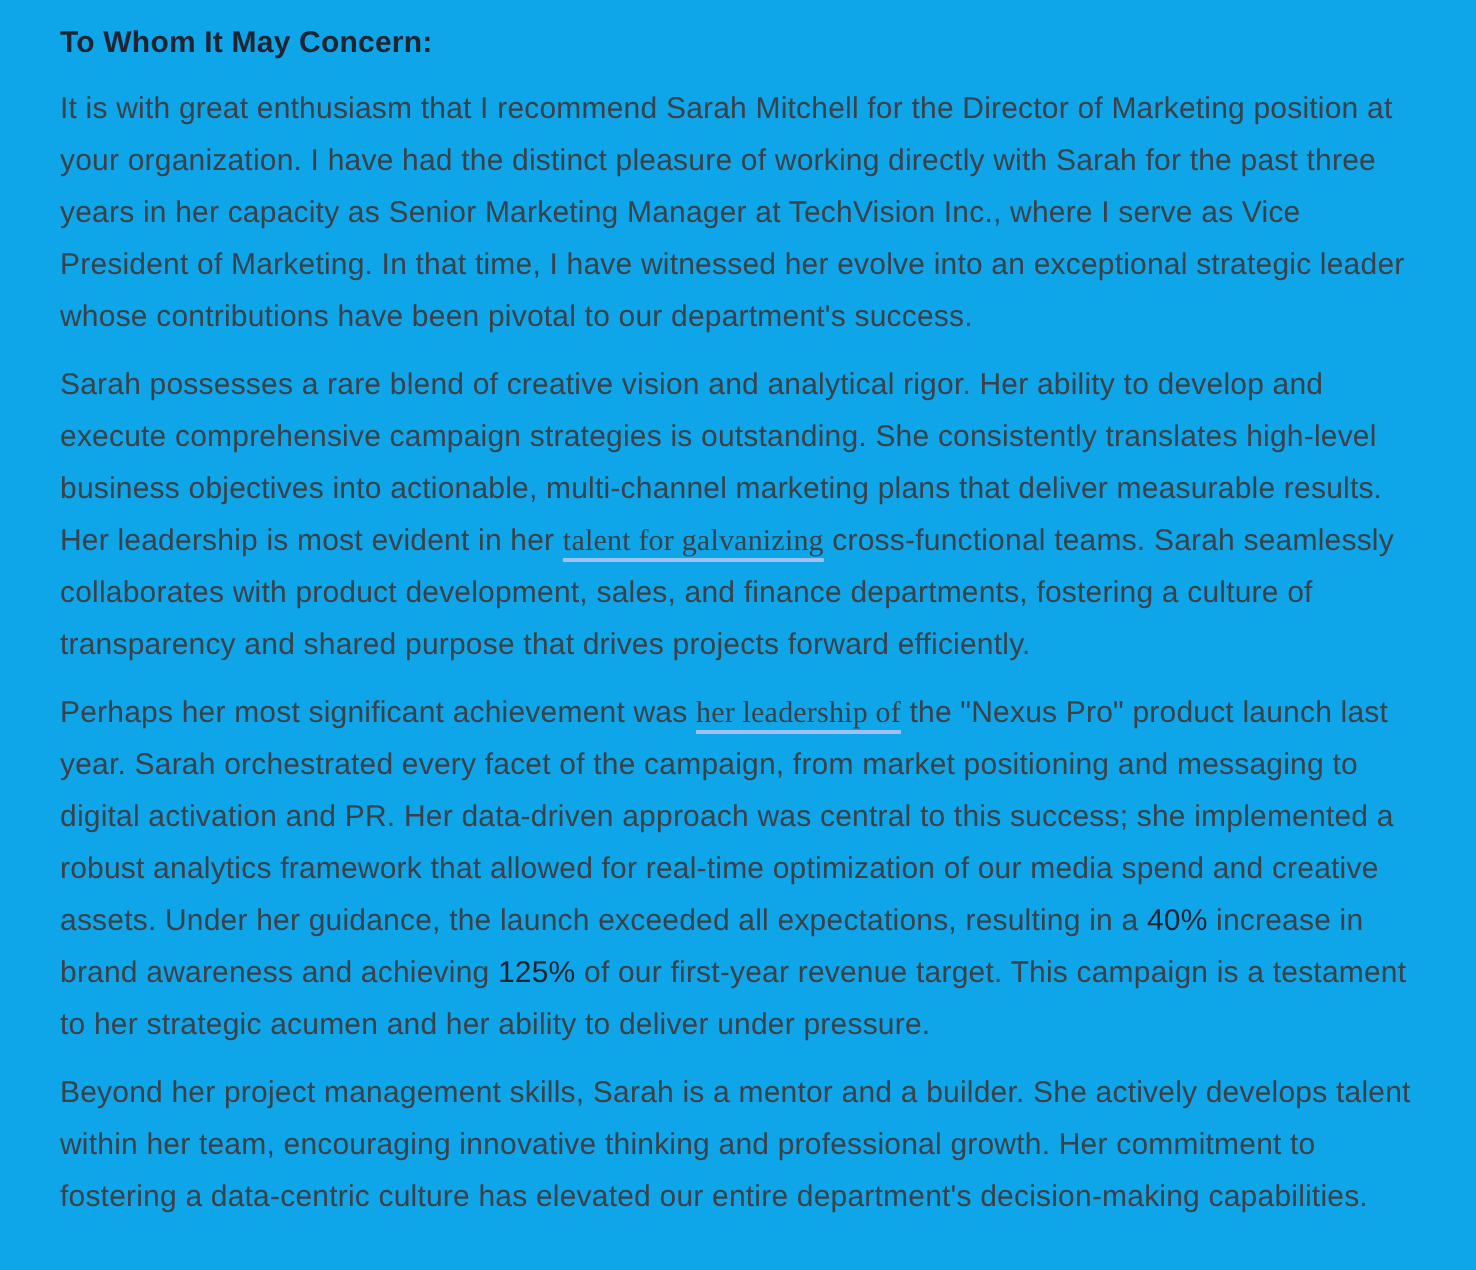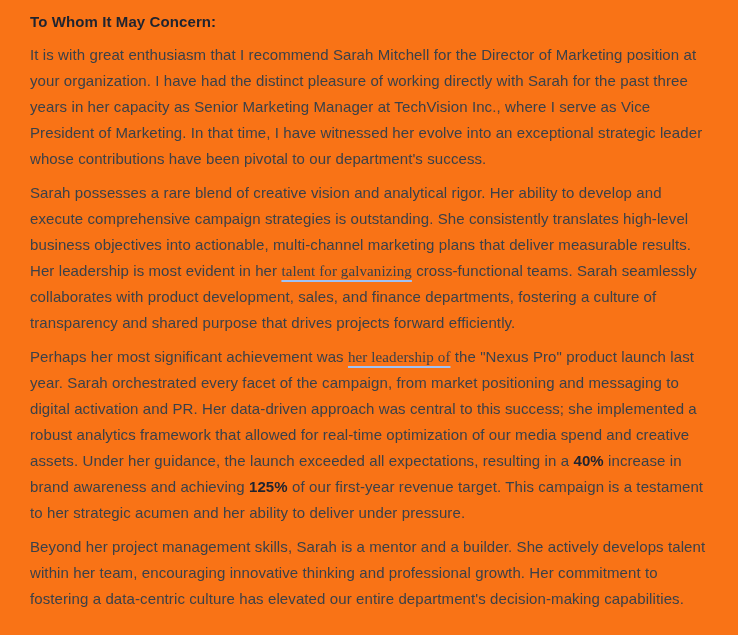--- a/index.html
+++ b/index.html
@@ -9,41 +9,41 @@
   }
   body {
     font-family: "Liberation Sans", "DejaVu Sans", sans-serif;
     -webkit-font-smoothing: antialiased;
   }
   .page {
     width: 738px;
     height: 635px;
     box-sizing: border-box;
     padding: 9px 30px 0 30px;
-    background: #f97316;
+    background: #0ea5e9;
     overflow: hidden;
   }
   .letter h1 {
     font-size: 15px;
     line-height: 26px;
     font-weight: 700;
     color: var(--heading-color, #1f2430);
     margin: 0 0 7px 0;
     letter-spacing: 0.1px;
   }
   .letter p {
     font-size: 15px;
     line-height: 26px;
     font-weight: 400;
     color: var(--body-color, #3b4149);
     margin: 0 0 8px 0;
     letter-spacing: 0.1px;
   }
   .run-bold {
-    font-weight: 700;
+    font-weight: 400;
     color: var(--heading-color, #1f2430);
   }
   .run-underline {
     text-decoration: underline;
     text-decoration-color: var(--underline-color, #9ec2f8);
     text-decoration-thickness: 2px;
     text-underline-offset: 4px;
     cursor: pointer;
     font-family: Liberation Serif, serif;
   }

